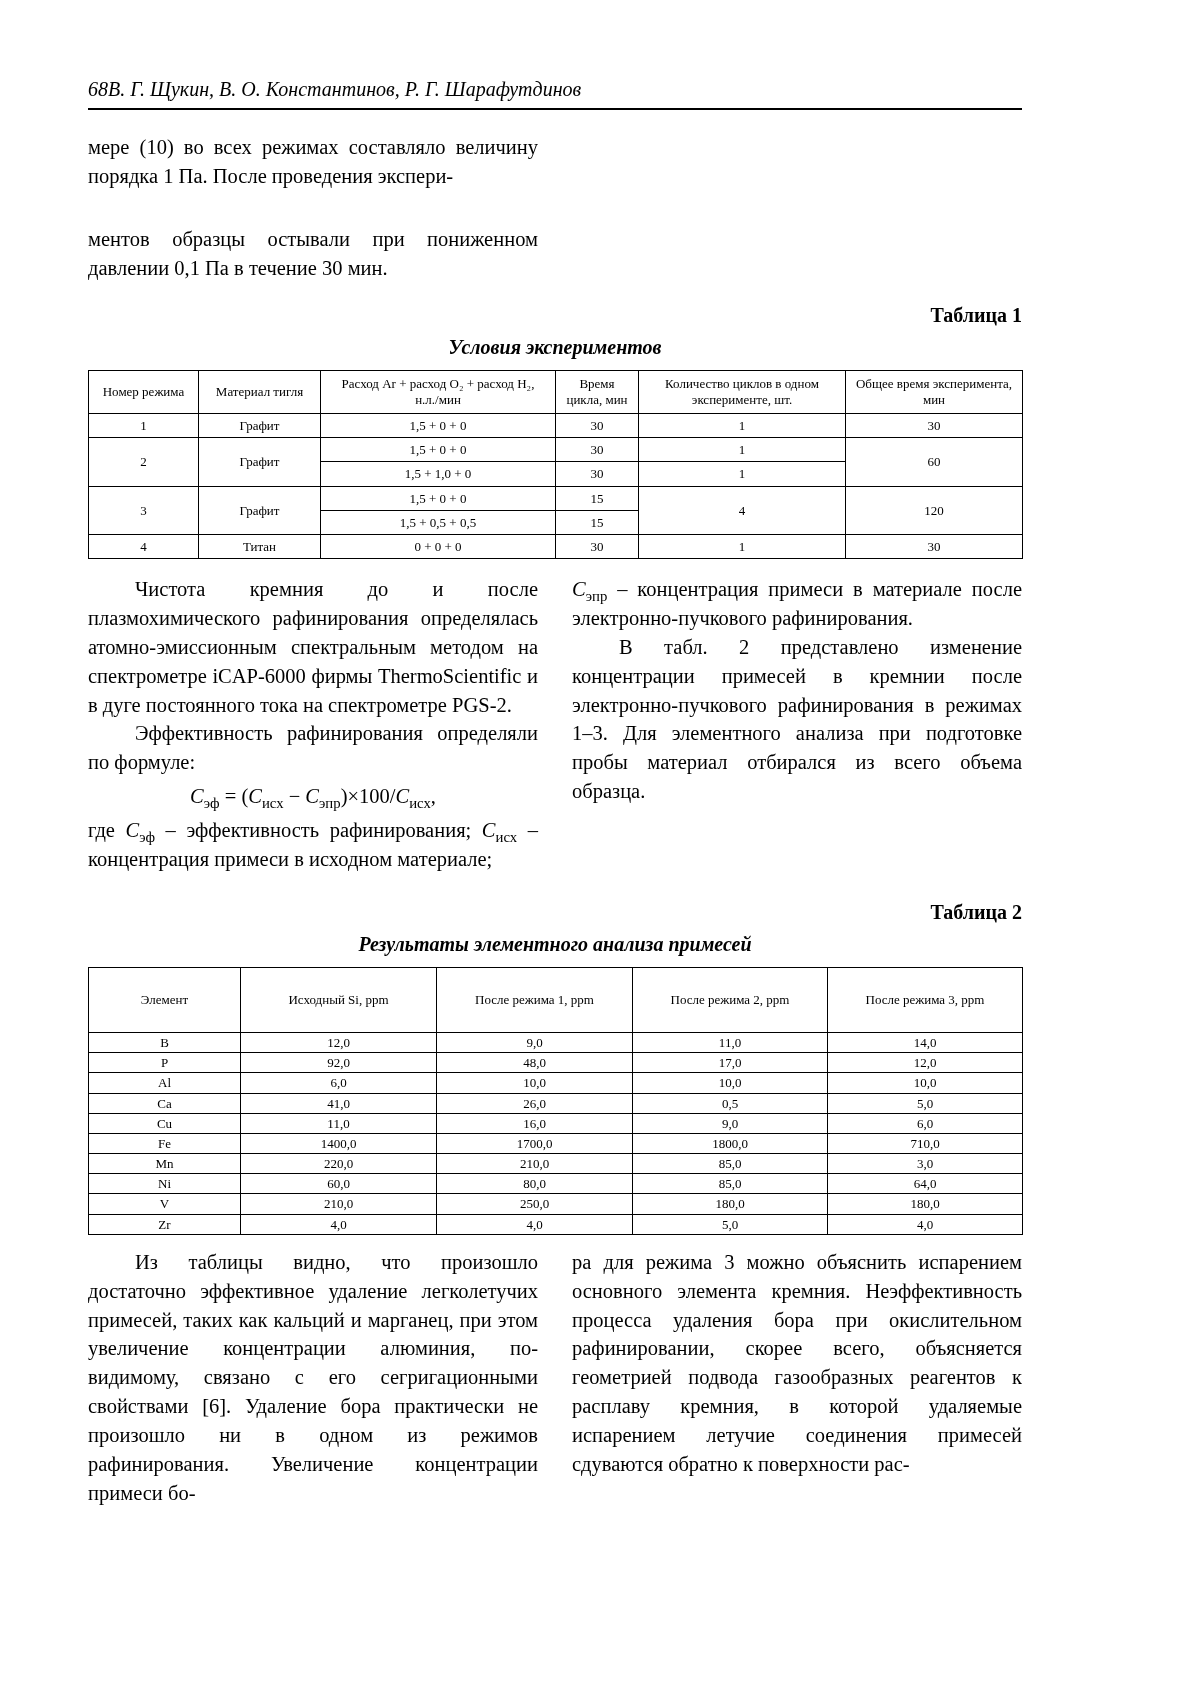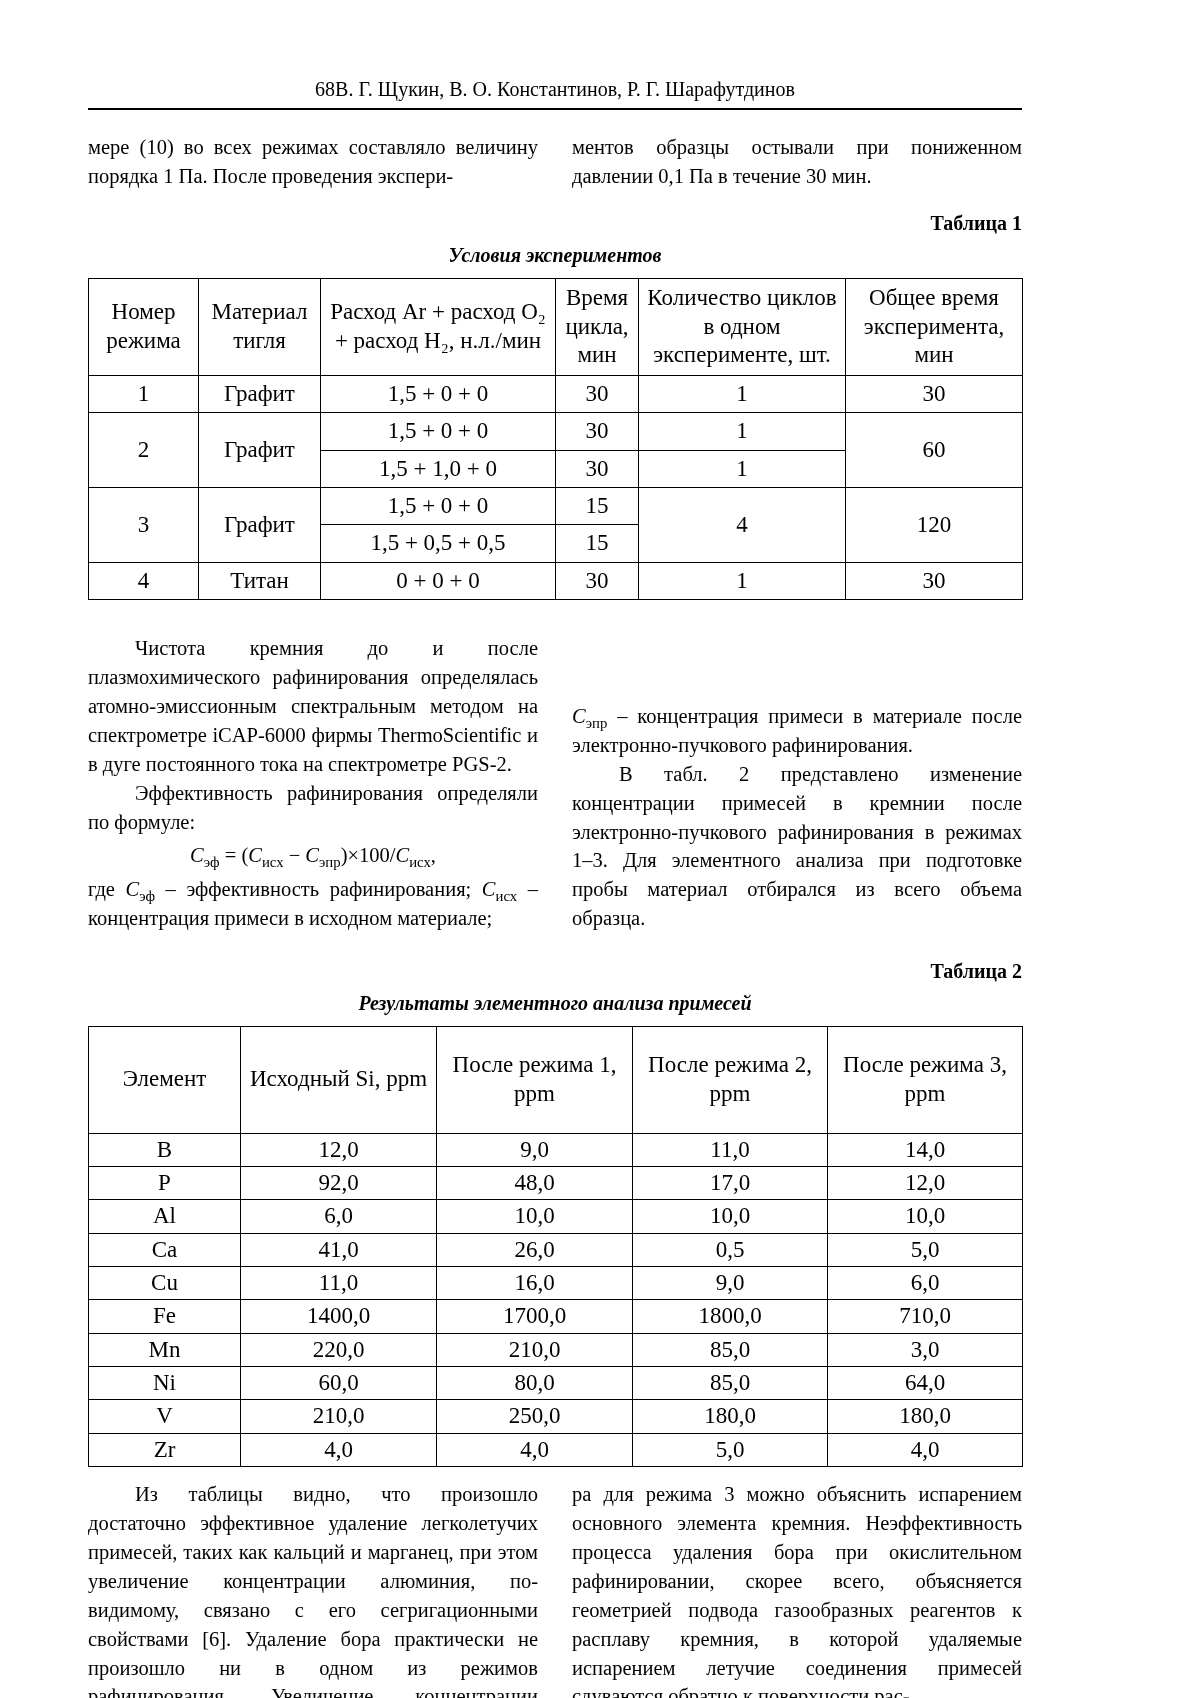--- a/index.html
+++ b/index.html
@@ -15,82 +15,83 @@
     color: #000000;
   }
   .page {
     position: relative;
     padding: 78px 0 0 88px;
     width: 934px;
   }
   
   .page-header {
     display: flex;
-    justify-content: center;
+    justify-content: flex-start;
     align-items: baseline;
     font-size: 20px;
+    font-style: italic;
   }
   .header-rule {
     border-bottom: 2px solid #000;
     margin-top: 7px;
   }
   
   .two-col {
     display: flex;
     gap: 34px;
   }
   .col {
     width: 450px;
     font-size: 20.5px;
     line-height: 1.41;
     text-align: justify;
   }
   .col p { margin: 0; }
   .col p.indent { text-indent: 47px; }
-  .intro-section { margin-top: 23px; }
+  .intro-section { margin-top: 23px; flex-direction: column; }
   
   .table-label {
     text-align: right;
     font-weight: bold;
     font-size: 20px;
     margin-top: 21px;
   }
   .table-caption {
     text-align: center;
     font-weight: bold;
     font-style: italic;
     font-size: 20px;
     margin: 9px 0 11px 0;
   }
   
   table.tbl {
     border-collapse: collapse;
     width: 934px;
     table-layout: fixed;
-    font-size: 23px;
+    font-size: 13px;
     border-radius: 9px;
   }
   table.tbl th, table.tbl td {
     border: 1px solid #000;
     text-align: center;
     vertical-align: middle;
     font-weight: normal;
   }
   table.tbl th {
     padding: 5px 8px;
     line-height: 1.25;
   }
   table.tbl td {
     padding: 3px 8px;
     line-height: 1.32;
   }
   table.tbl2 td { padding: 1px 8px; }
   table.tbl2 th { padding: 24px 8px; }
   
-  .body-section { margin-top: 34px; align-items: flex-end; }
+  .body-section { margin-top: 16px; }
   .formula-line {
     text-align: center;
     text-indent: 0 !important;
     margin: 5px 0 !important;
   }
   sub {
     font-size: 0.72em;
     line-height: 0;
     font-family: Liberation Serif, serif;
   }

